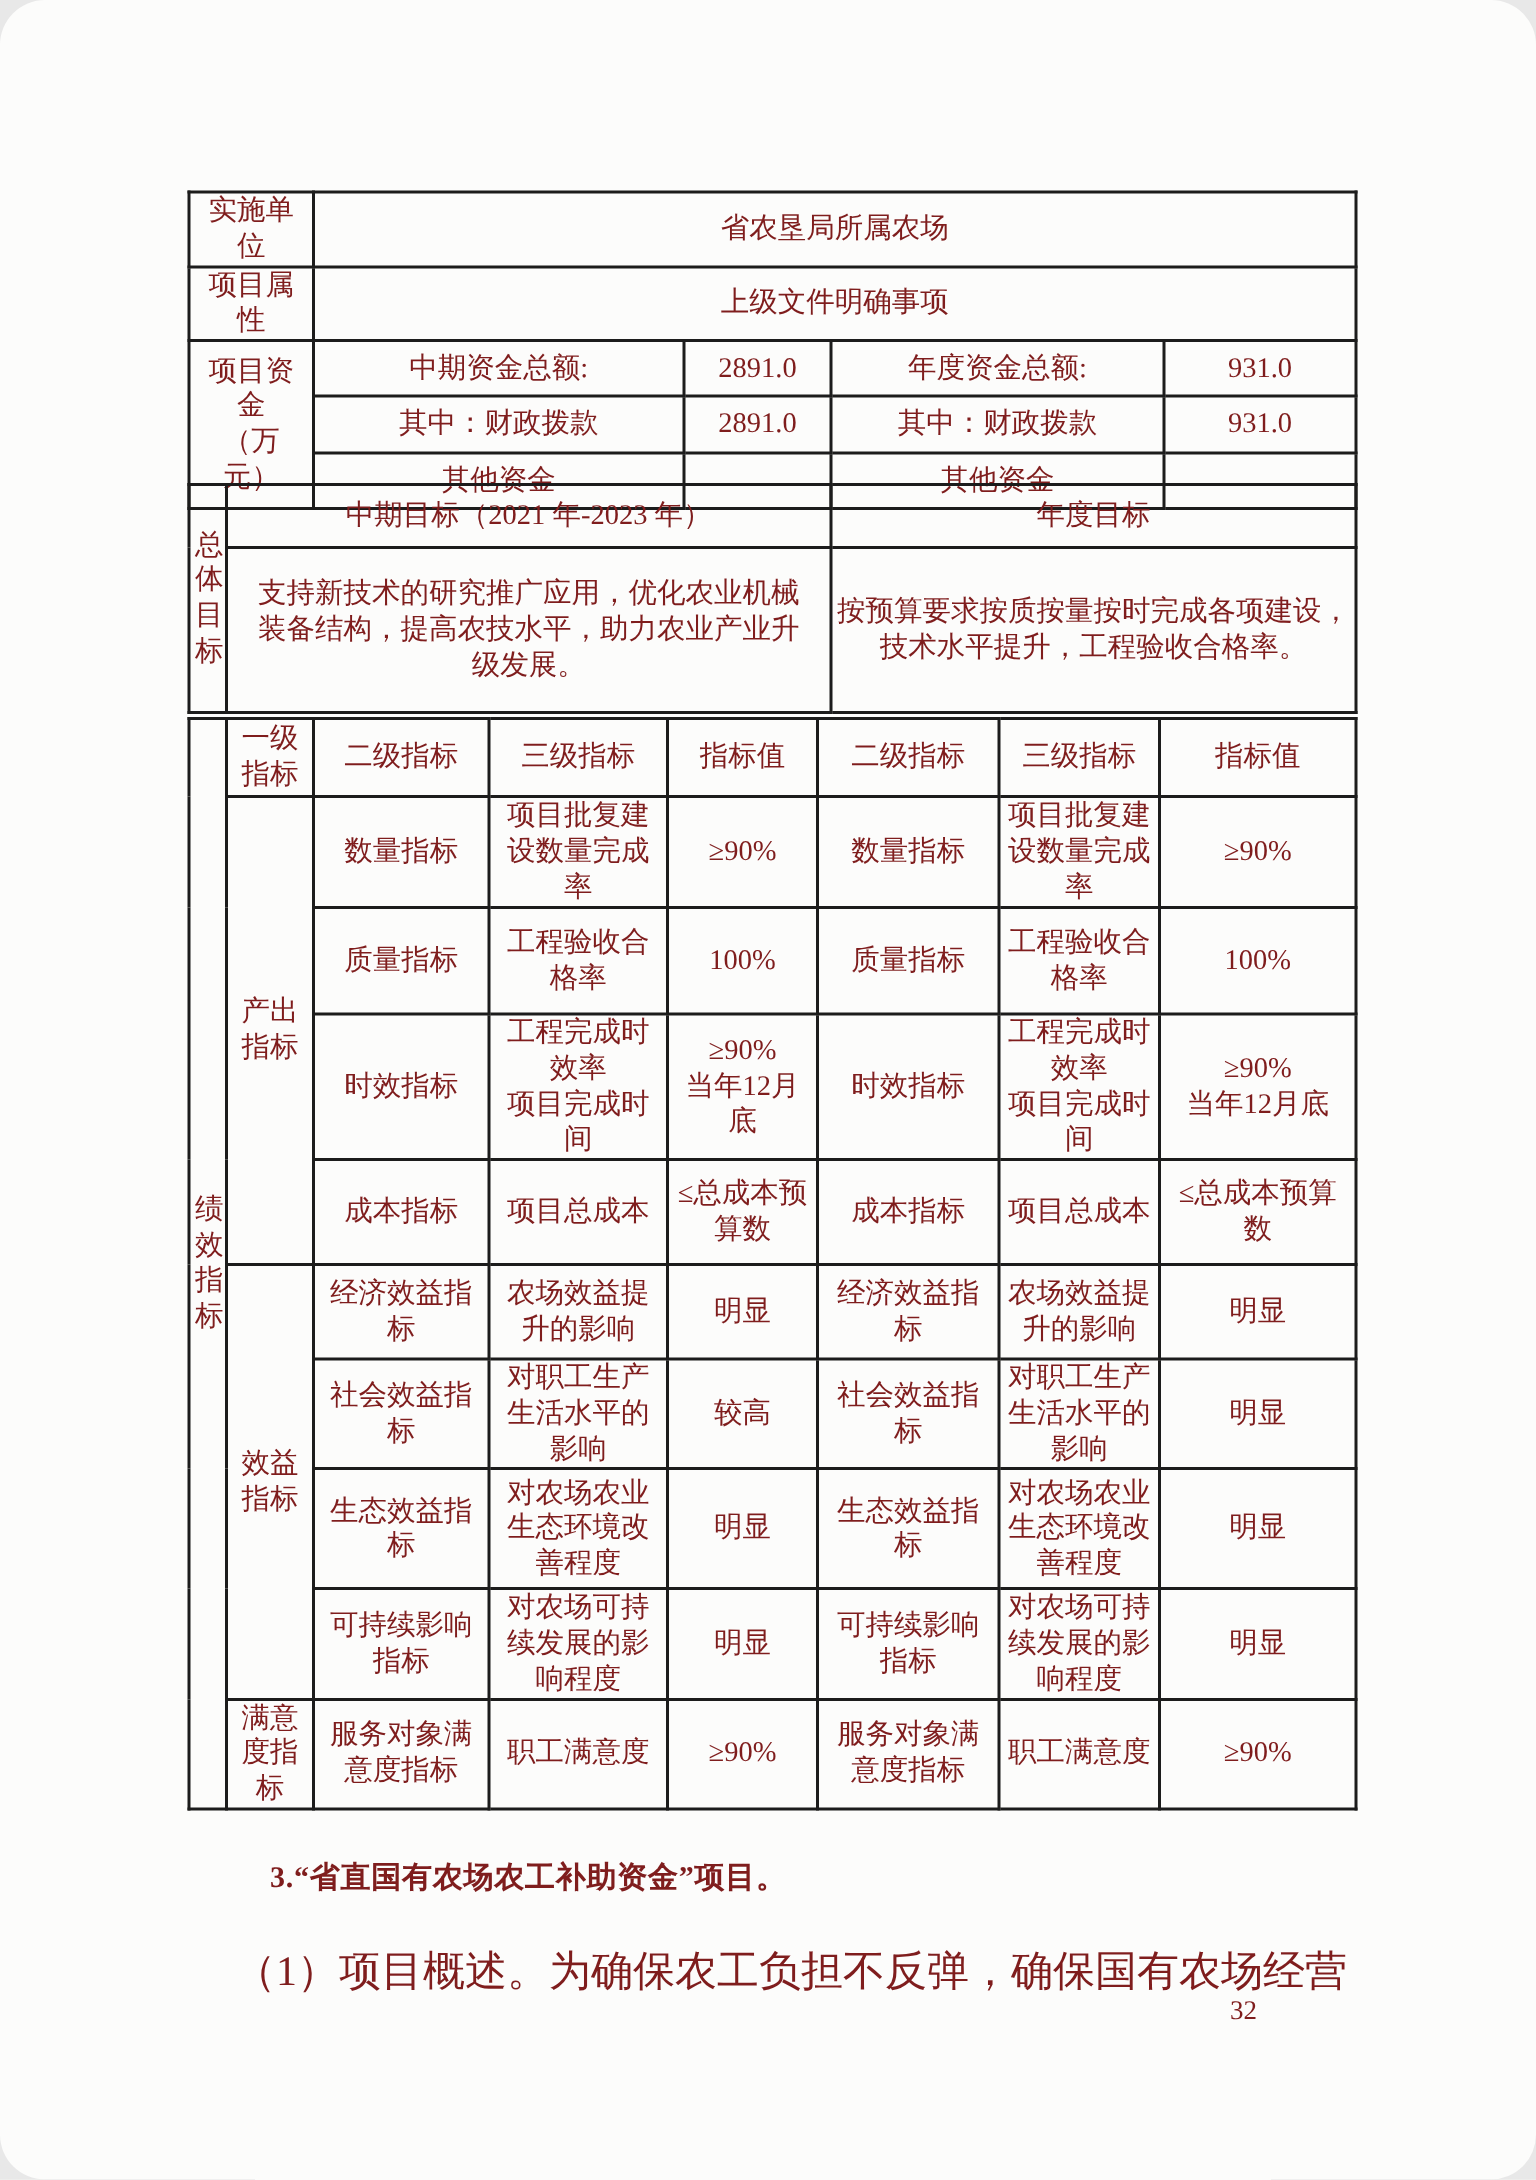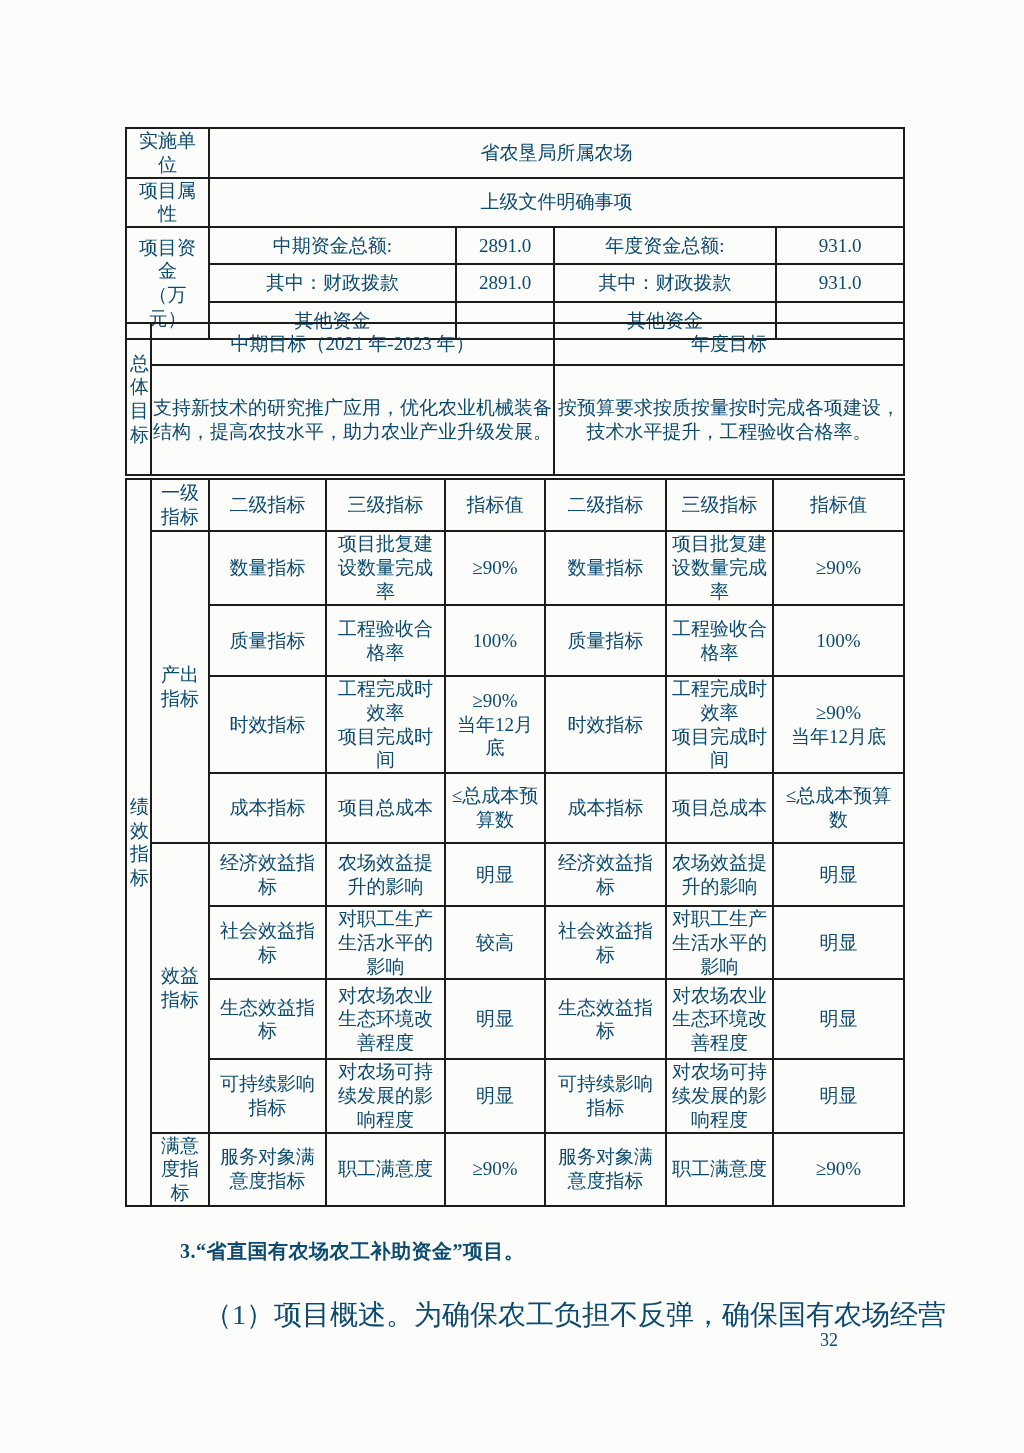--- a/index.html
+++ b/index.html
@@ -1,29 +1,29 @@
 <!DOCTYPE html>
 <html><head>
 <meta charset="utf-8">
 <style>
   html,body{margin:0;padding:0;background:#e8e8e8;}
-  .page{position:relative;width:1024px;height:1453px;background:#fcfcfb;color:#0c4a6e;
-        font-family:"Liberation Serif","DejaVu Serif",serif;overflow:hidden;}
+  .page{position:relative;width:1024px;height:1453px;background:#fcfcfb;color:#7f1d1d;
+        font-family:"Liberation Serif","DejaVu Serif",serif;overflow:hidden;border-radius:30px;}
   table.tbl{position:absolute;left:125px;border-collapse:collapse;table-layout:fixed;width:778px;}
   table.tbl td{border:2.5px solid #1c1c1c;vertical-align:middle;text-align:center;
         font-size:19px;line-height:1.25;padding:0 3px;word-break:break-all;}
   td.left{text-align:left;font-family:Liberation Serif, serif;}
   td.right{text-align:right;padding-right:1px;}
   td.l2{padding:0;}
   td.l3{text-align:left;padding:0 1px;}
   td.preline{white-space:pre-line;margin-left:24px;}
   td.vlabel{padding:0 2px;line-height:1.3;}
   .footer-heading{position:absolute;left:180px;top:1238px;font-size:20px;font-weight:bold;
         letter-spacing:0.5px;white-space:nowrap;}
-  .footer-para{position:absolute;left:156px;top:1294px;width:760px;font-size:28px;line-height:1.5;margin-left:48px;}
+  .footer-para{position:absolute;left:156px;top:1294px;width:760px;font-size:28px;line-height:1.5;}
   .page-number{position:absolute;left:820px;top:1330px;font-size:18px;}
 </style>
 </head>
 <body>
 
 <div class="page">
 
   <table class="tbl" style="top:127px">
     <colgroup>
       <col style="width:83px">
@@ -70,21 +70,21 @@
         <col style="width:403px">
         <col style="width:350px">
     </colgroup>
     <tbody>
         <tr style="height:42px">
       <td rowspan="2" class="vlabel">总体目标</td>
       <td>中期目标（2021 年-2023 年）</td>
       <td>年度目标</td>
     </tr>
     <tr style="height:110px">
-      <td class="left" style="padding:0 1px">支持新技术的研究推广应用，优化农业机械装备结构，提高农技水平，助力农业产业升级发展。</td>
+      <td class="left" style="padding:0 13px">支持新技术的研究推广应用，优化农业机械装备结构，提高农技水平，助力农业产业升级发展。</td>
       <td style="padding:0 2px">按预算要求按质按量按时完成各项建设，技术水平提升，工程验收合格率。</td>
     </tr>
   </tbody>
     </table>
 
   <table class="tbl" style="top:478px">
     <colgroup>
       <col style="width:25px">
         <col style="width:58px">
         <col style="width:117px">

